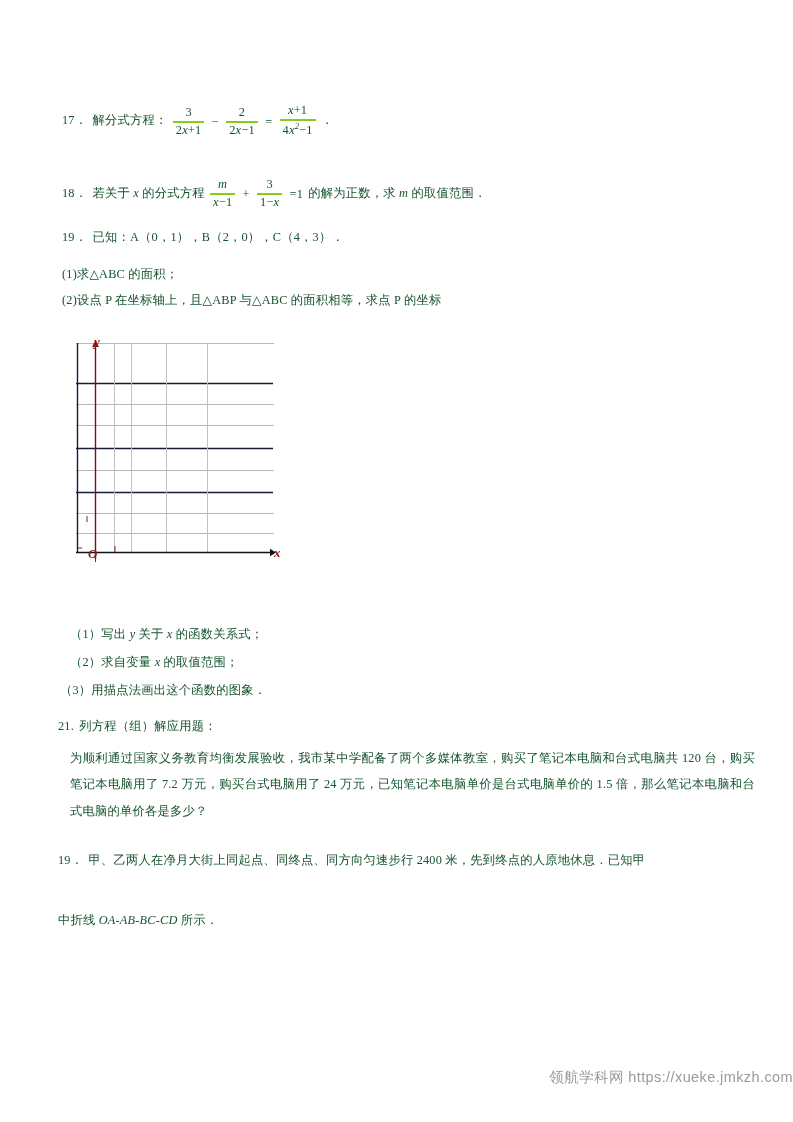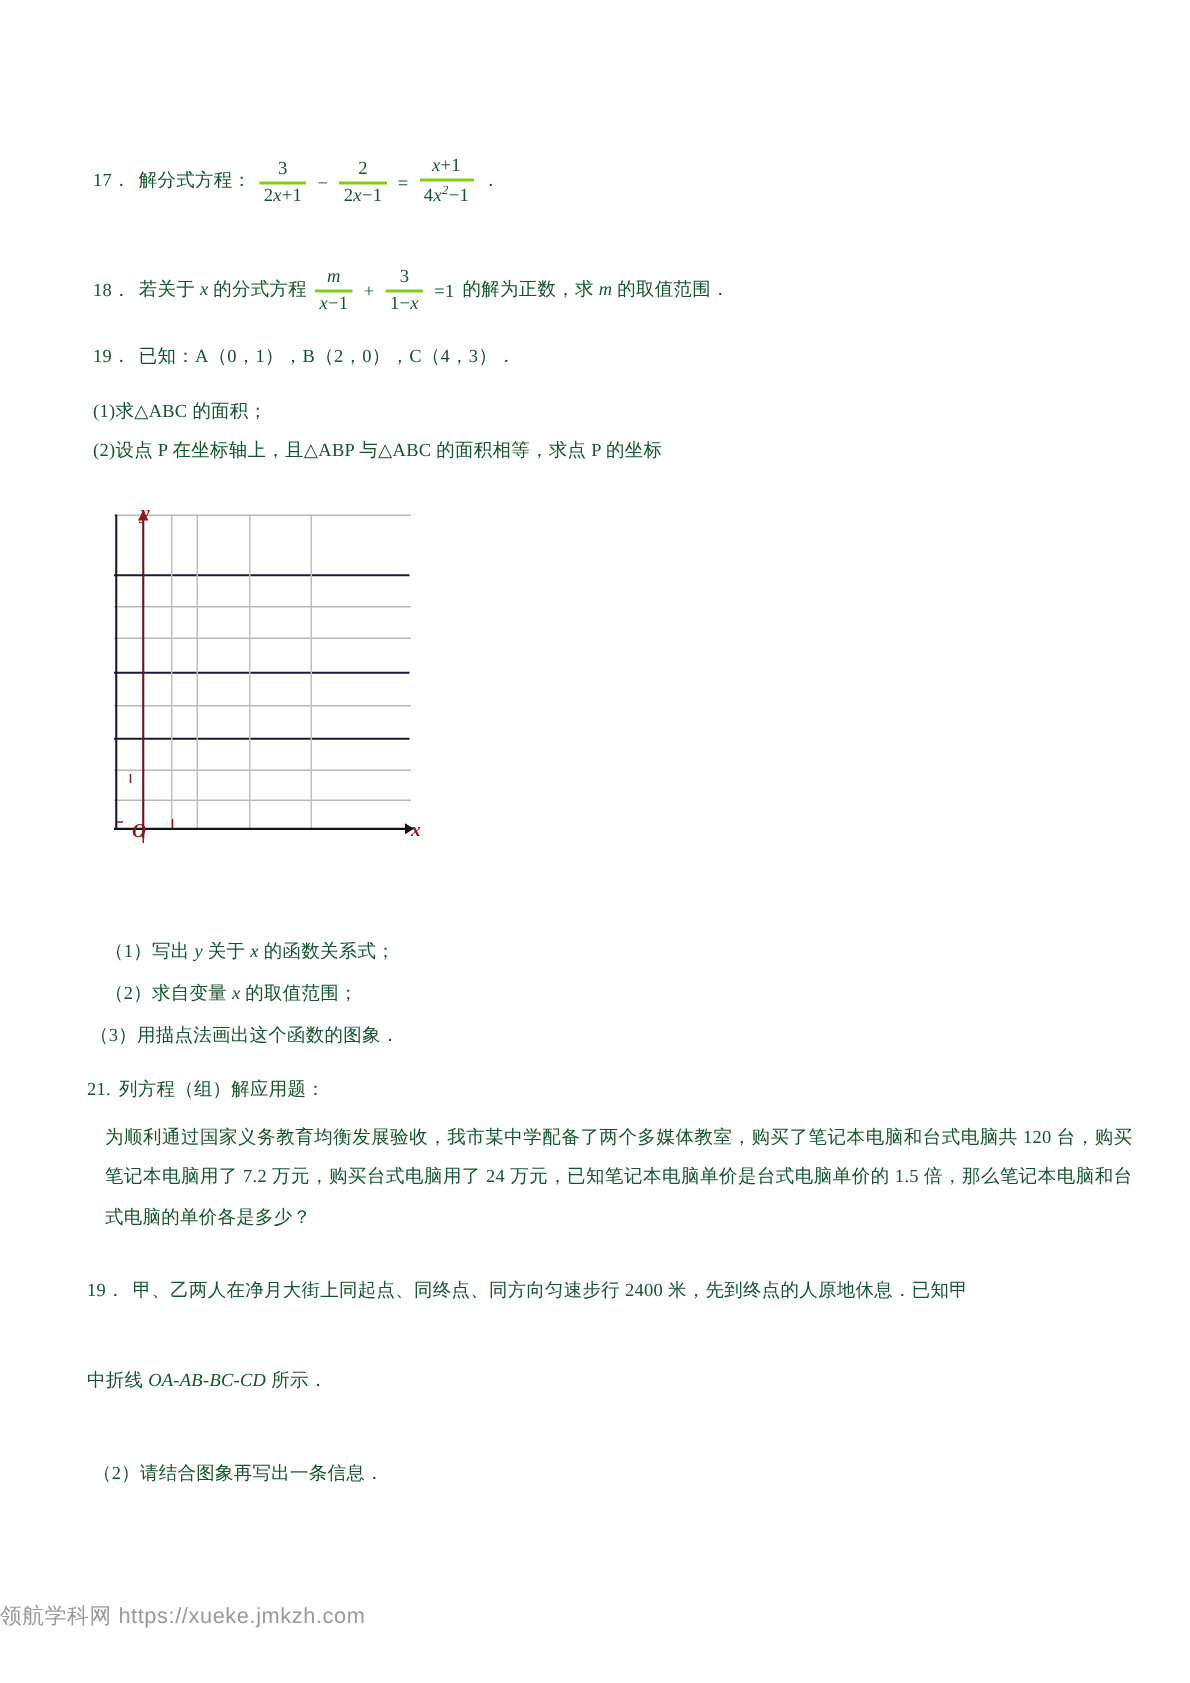--- a/index.html
+++ b/index.html
@@ -88,21 +88,21 @@
     margin: 0 1px;
     vertical-align: baseline;
   }
 
   
   #watermark {
     position: absolute;
     left: 0;
     top: 1068px;
     width: 793px;
-    text-align: left;
+    text-align: right;
     font-family: "Liberation Sans", "DejaVu Sans", sans-serif;
     font-size: 14.5px;
     color: #9a9a9a;
     letter-spacing: 0.4px;
   }
 </style>
 </head>
 <body>
 
 <div class="page">
@@ -225,17 +225,16 @@
 
   <div class="q" style="left:58px; top:851px;">
     <span class="num">19．</span>
     <span>甲、乙两人在净月大街上同起点、同终点、同方向匀速步行 2400 米，先到终点的人原地休息．已知甲</span>
   </div>
   <div class="q" style="left:58px; top:911px;">
     <span>中折线</span>
     <span class="mi">OA‑AB‑BC‑CD</span>
     <span>所示．</span>
   </div>
-  <div class="q" style="left:62px; top:973px;">（2）请结合图象再写出一条信息．</div>
 
   <div id="watermark">领航学科网 https://xueke.jmkzh.com</div>
 
 </div>
 
 </body></html>

